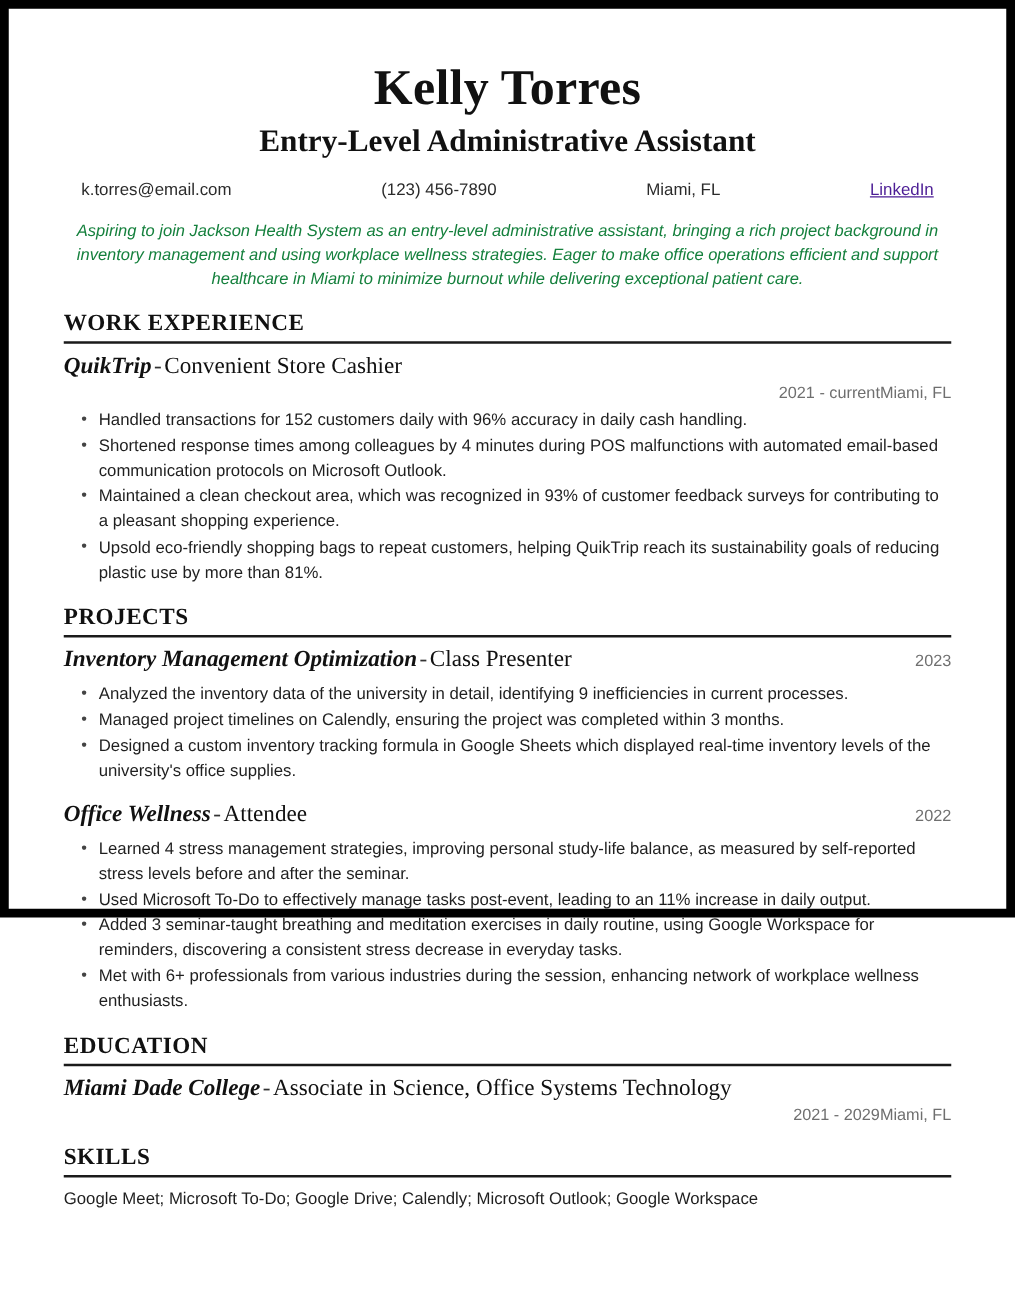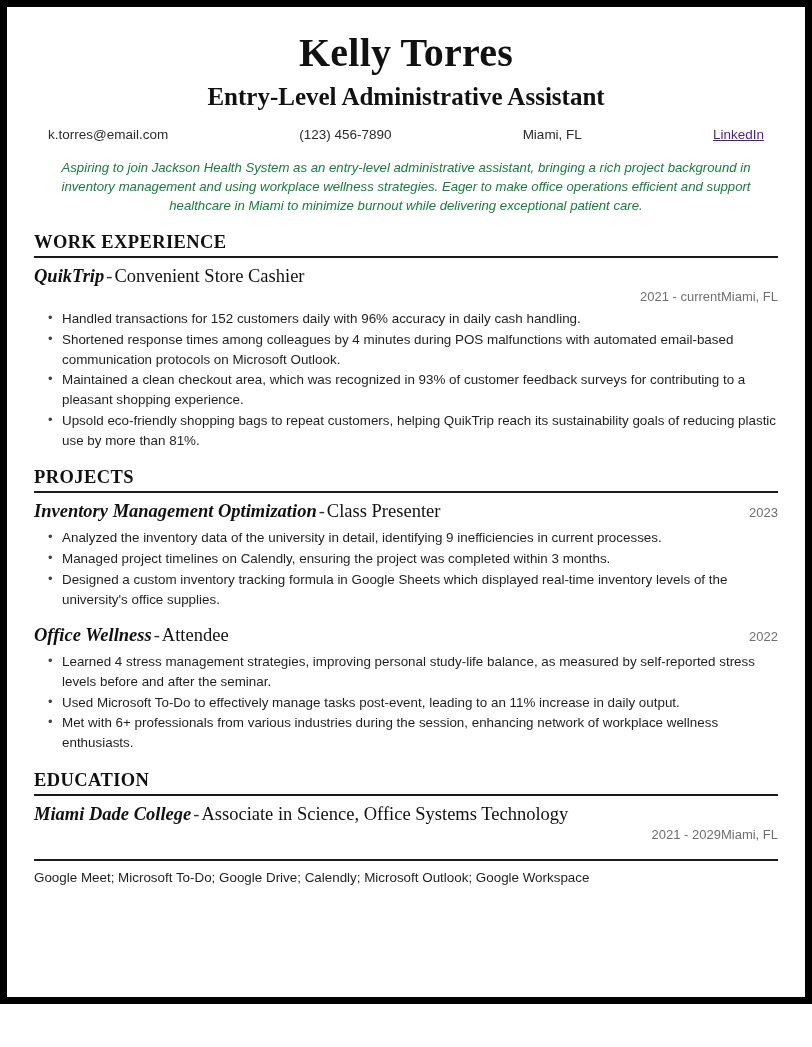--- a/index.html
+++ b/index.html
@@ -10,24 +10,24 @@
   body {
     width: 812px;
     height: 1047px;
     font-family: "Liberation Sans", sans-serif;
     color: #1a1a1a;
     overflow: hidden;
   }
   .page {
     box-sizing: border-box;
     width: 812px;
-    height: 1004px;
+    height: 734px;
     border: 7px solid #000000;
     background: #ffffff;
-    padding: 0;
+    padding: 17px;
   }
   .inner {
     box-sizing: border-box;
     padding: 24px 27px 0 27px;
   }
 
   
   .name {
     font-family: "Liberation Serif", serif;
     font-weight: bold;
@@ -213,20 +213,21 @@
       <div class="entry">
         <div class="entry-head">
           <div class="entry-title">
             <span class="entry-org">Office Wellness</span><span class="entry-sep">-</span><span class="entry-role">Attendee</span>
           </div>
           <div class="entry-right">2022</div>
         </div>
         <ul class="bullets">
           <li>Learned 4 stress management strategies, improving personal study-life balance, as measured by self-reported stress levels before and after the seminar.</li>
           <li>Used Microsoft To-Do to effectively manage tasks post-event, leading to an 11% increase in daily output.</li>
+          <li>Added 3 seminar-taught breathing and meditation exercises in daily routine, using Google Workspace for reminders, discovering a consistent stress decrease in everyday tasks.</li>
           <li>Met with 6+ professionals from various industries during the session, enhancing network of workplace wellness enthusiasts.</li>
         </ul>
       </div>
     </div>
 
     <div class="section">
       <div class="section-title">EDUCATION</div>
       <div class="rule"></div>
 
       <div class="entry">
@@ -236,18 +237,19 @@
           </div>
         </div>
         <div class="meta-row">
           <span>2021 - 2029</span>
           <span>Miami, FL</span>
         </div>
       </div>
     </div>
 
     <div class="section">
+      <div class="section-title">SKILLS</div>
       <div class="rule"></div>
       <div class="skills-text">Google Meet; Microsoft To-Do; Google Drive; Calendly; Microsoft Outlook; Google Workspace</div>
     </div>
 
   </div>
 </div>
 
 </body></html>

